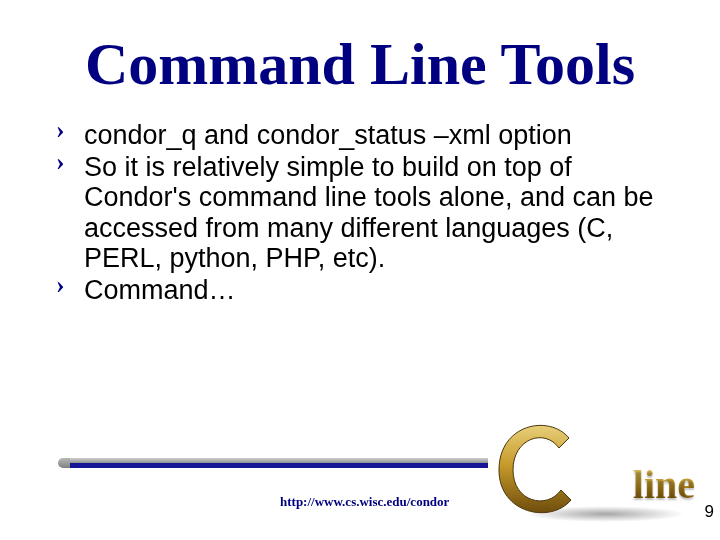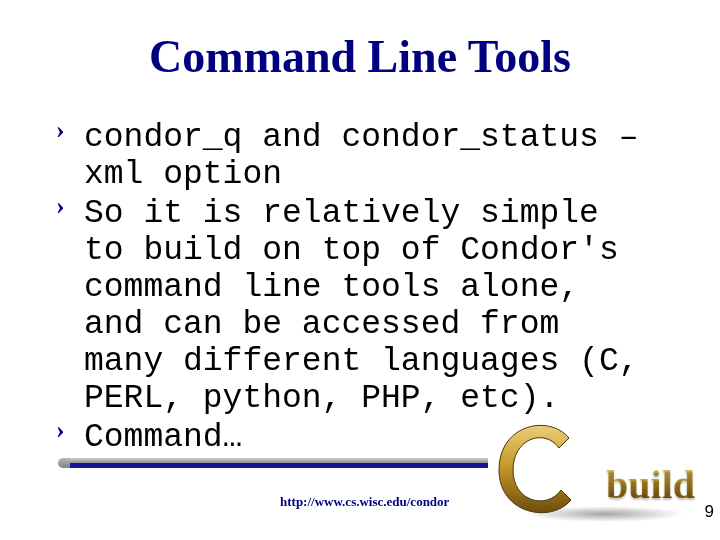--- a/index.html
+++ b/index.html
@@ -11,21 +11,21 @@
     background: #fff;
     overflow: hidden;
   }
   .title {
     position: absolute;
     top: 30px;
     left: 0;
     width: 100%;
     text-align: center;
     font-family: "Comic Sans MS", "Chalkboard SE", cursive;
-    font-size: 46px;
+    font-size: 60px;
     font-weight: bold;
     color: #000080;
   }
   .body {
     position: absolute;
     top: 120px;
     left: 56px;
     width: 600px;
   }
   .bullet {
@@ -38,22 +38,22 @@
     font-family: "Comic Sans MS", cursive;
     font-size: 26px;
     font-weight: bold;
     color: #000080;
     line-height: 1.05;
     position: relative;
     top: -4px;
   }
   .text {
     flex: 1;
-    font-family: Liberation Mono, monospace;
-    font-size: 33px;
+    font-family: Liberation Sans, sans-serif;
+    font-size: 27px;
     color: #000;
     line-height: 1.12;
   }
   .footer-url {
     position: absolute;
     left: 280px;
     bottom: 30px;
     font-family: "Comic Sans MS", cursive;
     font-size: 13px;
     font-weight: bold;
@@ -150,21 +150,21 @@
   </div>
 
   <div class="divider">
     <div class="cap"></div>
     <div class="bar-top"></div>
     <div class="bar-bot"></div>
   </div>
 
   <div class="logo">
     <div class="shadow"></div>
-    <span class="ondor">build</span>
+    <span class="ondor">line</span>
     <svg viewBox="0 0 92 100">
       <defs>
         <linearGradient id="g1" x1="0" y1="0" x2="0" y2="1">
           <stop offset="0%" stop-color="#e8cf7a"></stop>
           <stop offset="45%" stop-color="#c79a2a"></stop>
           <stop offset="100%" stop-color="#6e4d0d"></stop>
         </linearGradient>
       </defs>
       <path d="M78 20 C58 -4 8 6 8 52 C8 96 60 106 80 82 L70 72 C56 92 22 84 22 52 C22 20 54 10 68 30 Z" fill="url(#g1)" stroke="#4a350a" stroke-width="1"></path>
     </svg>

